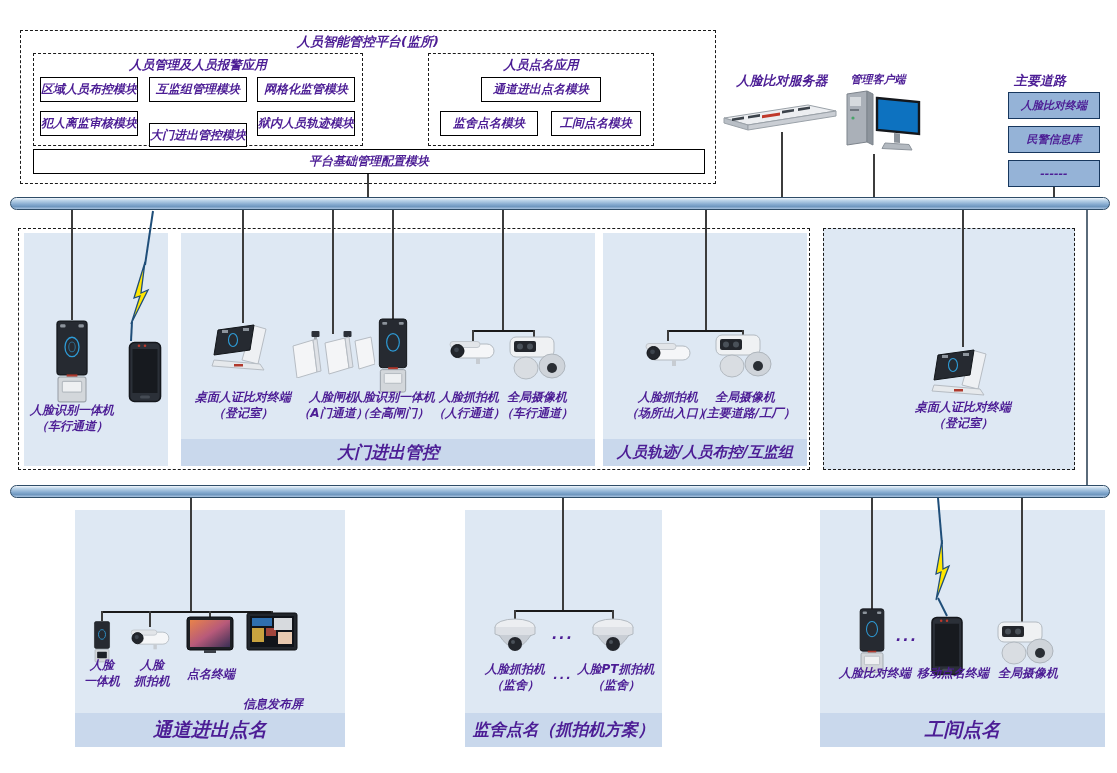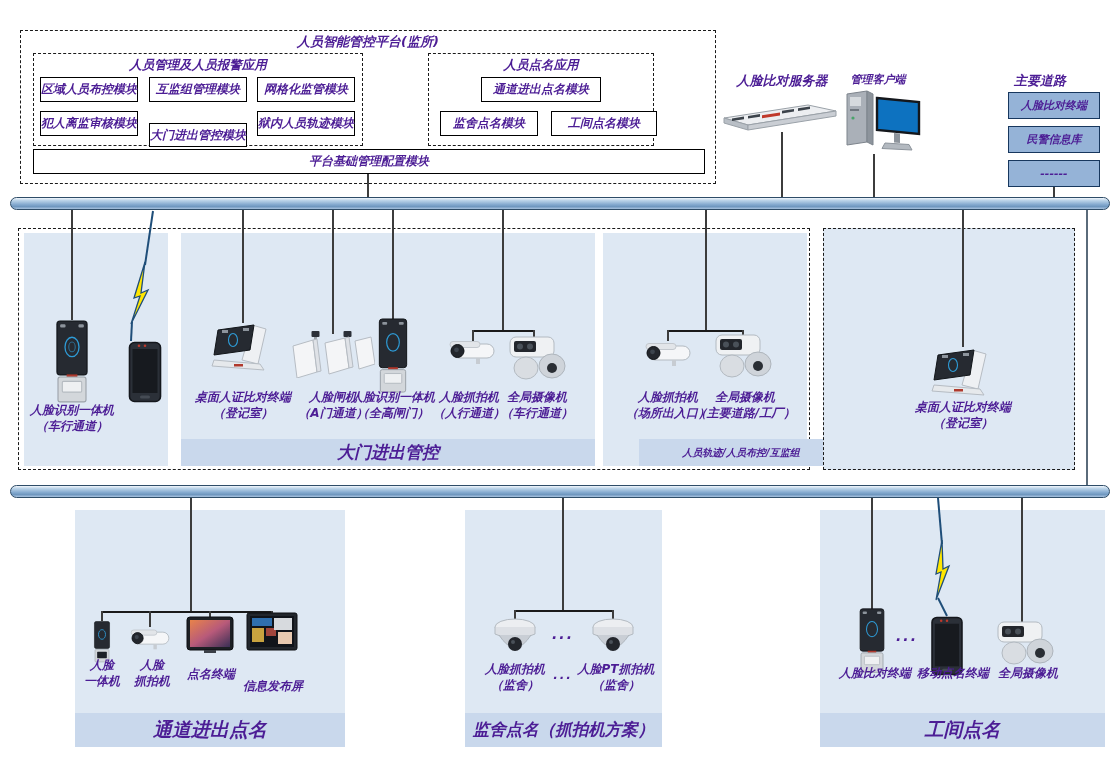--- a/index.html
+++ b/index.html
@@ -37,21 +37,21 @@
   <div class="abs modbox" style="left:149px;top:77px;width:98px;height:25px;">互监组管理模块</div>
   <div class="abs modbox" style="left:257px;top:77px;width:98px;height:25px;">网格化监管模块</div>
   <div class="abs modbox" style="left:40px;top:111px;width:98px;height:25px;">犯人离监审核模块</div>
   <div class="abs modbox" style="left:149px;top:123px;width:98px;height:24px;text-align:right;">大门进出管控模块</div>
   <div class="abs modbox" style="left:257px;top:111px;width:98px;height:25px;">狱内人员轨迹模块</div>
 
   <div class="abs dashed" style="left:428px;top:53px;width:226px;height:93px;"></div>
   <div class="abs ttl" style="left:428px;top:57px;width:226px;font-size:12.5px;">人员点名应用</div>
   <div class="abs modbox" style="left:481px;top:77px;width:120px;height:25px;">通道进出点名模块</div>
   <div class="abs modbox" style="left:440px;top:111px;width:98px;height:25px;text-align:right;">监舍点名模块</div>
-  <div class="abs modbox" style="left:551px;top:111px;width:106px;height:25px;">工间点名模块</div>
+  <div class="abs modbox" style="left:551px;top:111px;width:90px;height:25px;">工间点名模块</div>
 
   <div class="abs modbox" style="left:33px;top:149px;width:672px;height:25px;">平台基础管理配置模块</div>
   <div class="abs vl" style="left:367px;top:174px;height:24px;"></div>
 
   <div class="abs ttl" style="left:722px;top:72px;width:120px;font-size:13px;">人脸比对服务器</div>
   <div class="abs" style="left:720px;top:100px;">
     <svg width="120" height="34" viewBox="0 0 120 34">
       <polygon points="4,18 88,5 116,11 28,25" fill="#eceef1" stroke="#9aa1a8" stroke-width="1"></polygon>
       <polygon points="4,18 28,25 28,30 4,23" fill="#b9bfc6" stroke="#9aa1a8" stroke-width="1"></polygon>
       <polygon points="28,25 116,11 116,16 28,30" fill="#caced4" stroke="#9aa1a8" stroke-width="1"></polygon>
@@ -204,21 +204,21 @@
   <div class="abs dlab" style="left:424px;top:390px;width:90px;">
     <div>人脸抓拍机</div>
     <div>（人行通道）</div>
   </div>
   <div class="abs dlab" style="left:492px;top:390px;width:90px;">
     <div>全局摄像机</div>
     <div>（车行通道）</div>
   </div>
 
   <div class="abs gfill" style="left:603px;top:233px;width:204px;height:233px;"></div>
-  <div class="abs gbanner" style="left:603px;top:439px;width:204px;height:27px;font-size:10px;margin-left:36px;">人员轨迹/人员布控/互监组</div>
+  <div class="abs gbanner" style="left:603px;top:439px;width:204px;height:27px;font-size:15px;">人员轨迹/人员布控/互监组</div>
   <div class="abs vl" style="left:705px;top:210px;height:121px;"></div>
   <div class="abs hl" style="left:667px;top:330px;width:77px;"></div>
   <div class="abs vl" style="left:667px;top:330px;height:11px;"></div>
   <div class="abs vl" style="left:742px;top:330px;height:7px;"></div>
   <div class="abs" style="left:642px;top:340px;">
     <svg width="52" height="28" viewBox="0 0 52 28">
       <rect x="6" y="6" width="42" height="14" rx="7" fill="#f5f6f8" stroke="#b3bac1"></rect>
       <rect x="4" y="3.5" width="30" height="6" rx="3" fill="#e2e5e9" stroke="#c3c8ce"></rect>
       <circle cx="11.5" cy="13" r="6.5" fill="#23262c" stroke="#0f1216"></circle>
       <circle cx="10.5" cy="11.8" r="2.4" fill="#3d444d"></circle>
@@ -319,21 +319,21 @@
   </div>
   <div class="abs dlab" style="left:73px;top:658px;width:58px;">
     <div>人脸</div>
     <div>一体机</div>
   </div>
   <div class="abs dlab" style="left:123px;top:658px;width:58px;">
     <div>人脸</div>
     <div>抓拍机</div>
   </div>
   <div class="abs dlab" style="left:180px;top:667px;width:62px;">点名终端</div>
-  <div class="abs dlab" style="left:240px;top:679px;width:66px;">信息发布屏</div>
+  <div class="abs dlab" style="left:240px;top:697px;width:66px;">信息发布屏</div>
 
   <div class="abs gfill" style="left:465px;top:510px;width:197px;height:237px;"></div>
   <div class="abs gbanner" style="left:465px;top:713px;width:197px;height:34px;font-size:16.5px;">监舍点名（抓拍机方案）</div>
   <div class="abs vl" style="left:562px;top:498px;height:112px;"></div>
   <div class="abs hl" style="left:514px;top:610px;width:100px;"></div>
   <div class="abs vl" style="left:514px;top:610px;height:12px;"></div>
   <div class="abs vl" style="left:612px;top:610px;height:12px;"></div>
   <div class="abs" style="left:493px;top:618px;">
     <svg width="44" height="42" viewBox="0 0 44 42">
       <ellipse cx="22" cy="9" rx="20" ry="8" fill="#eceef1" stroke="#b3bac1"></ellipse>

